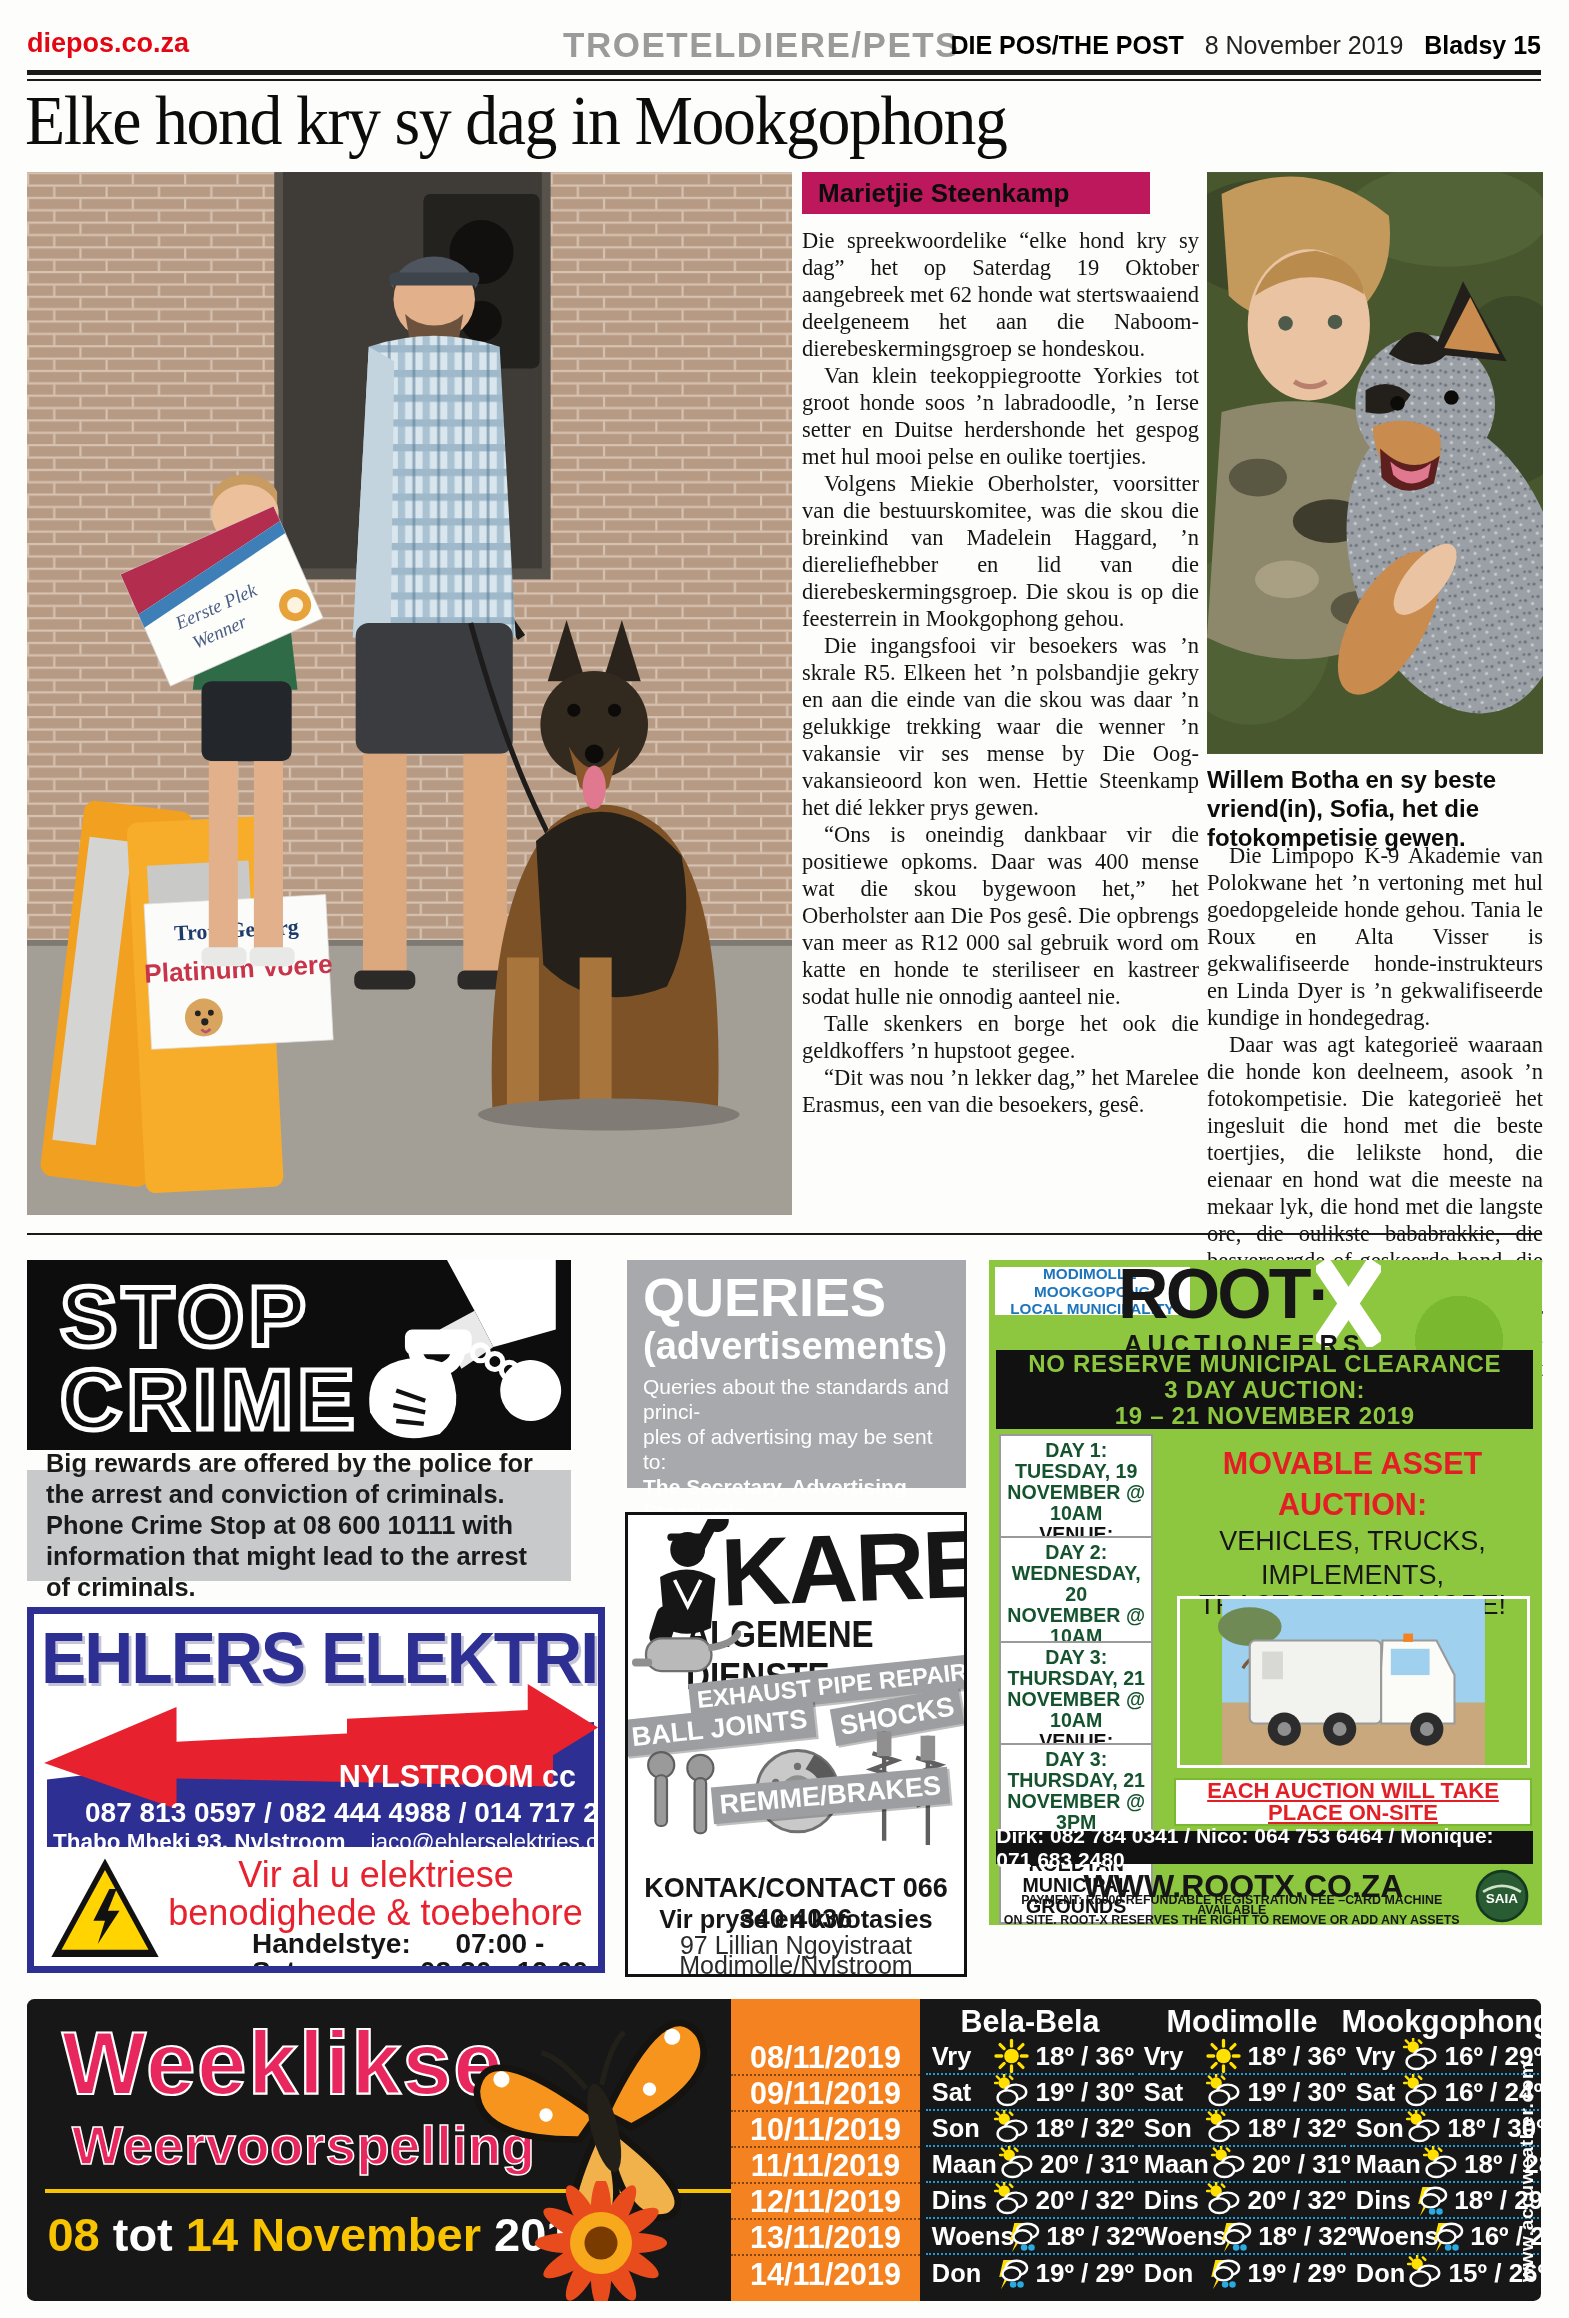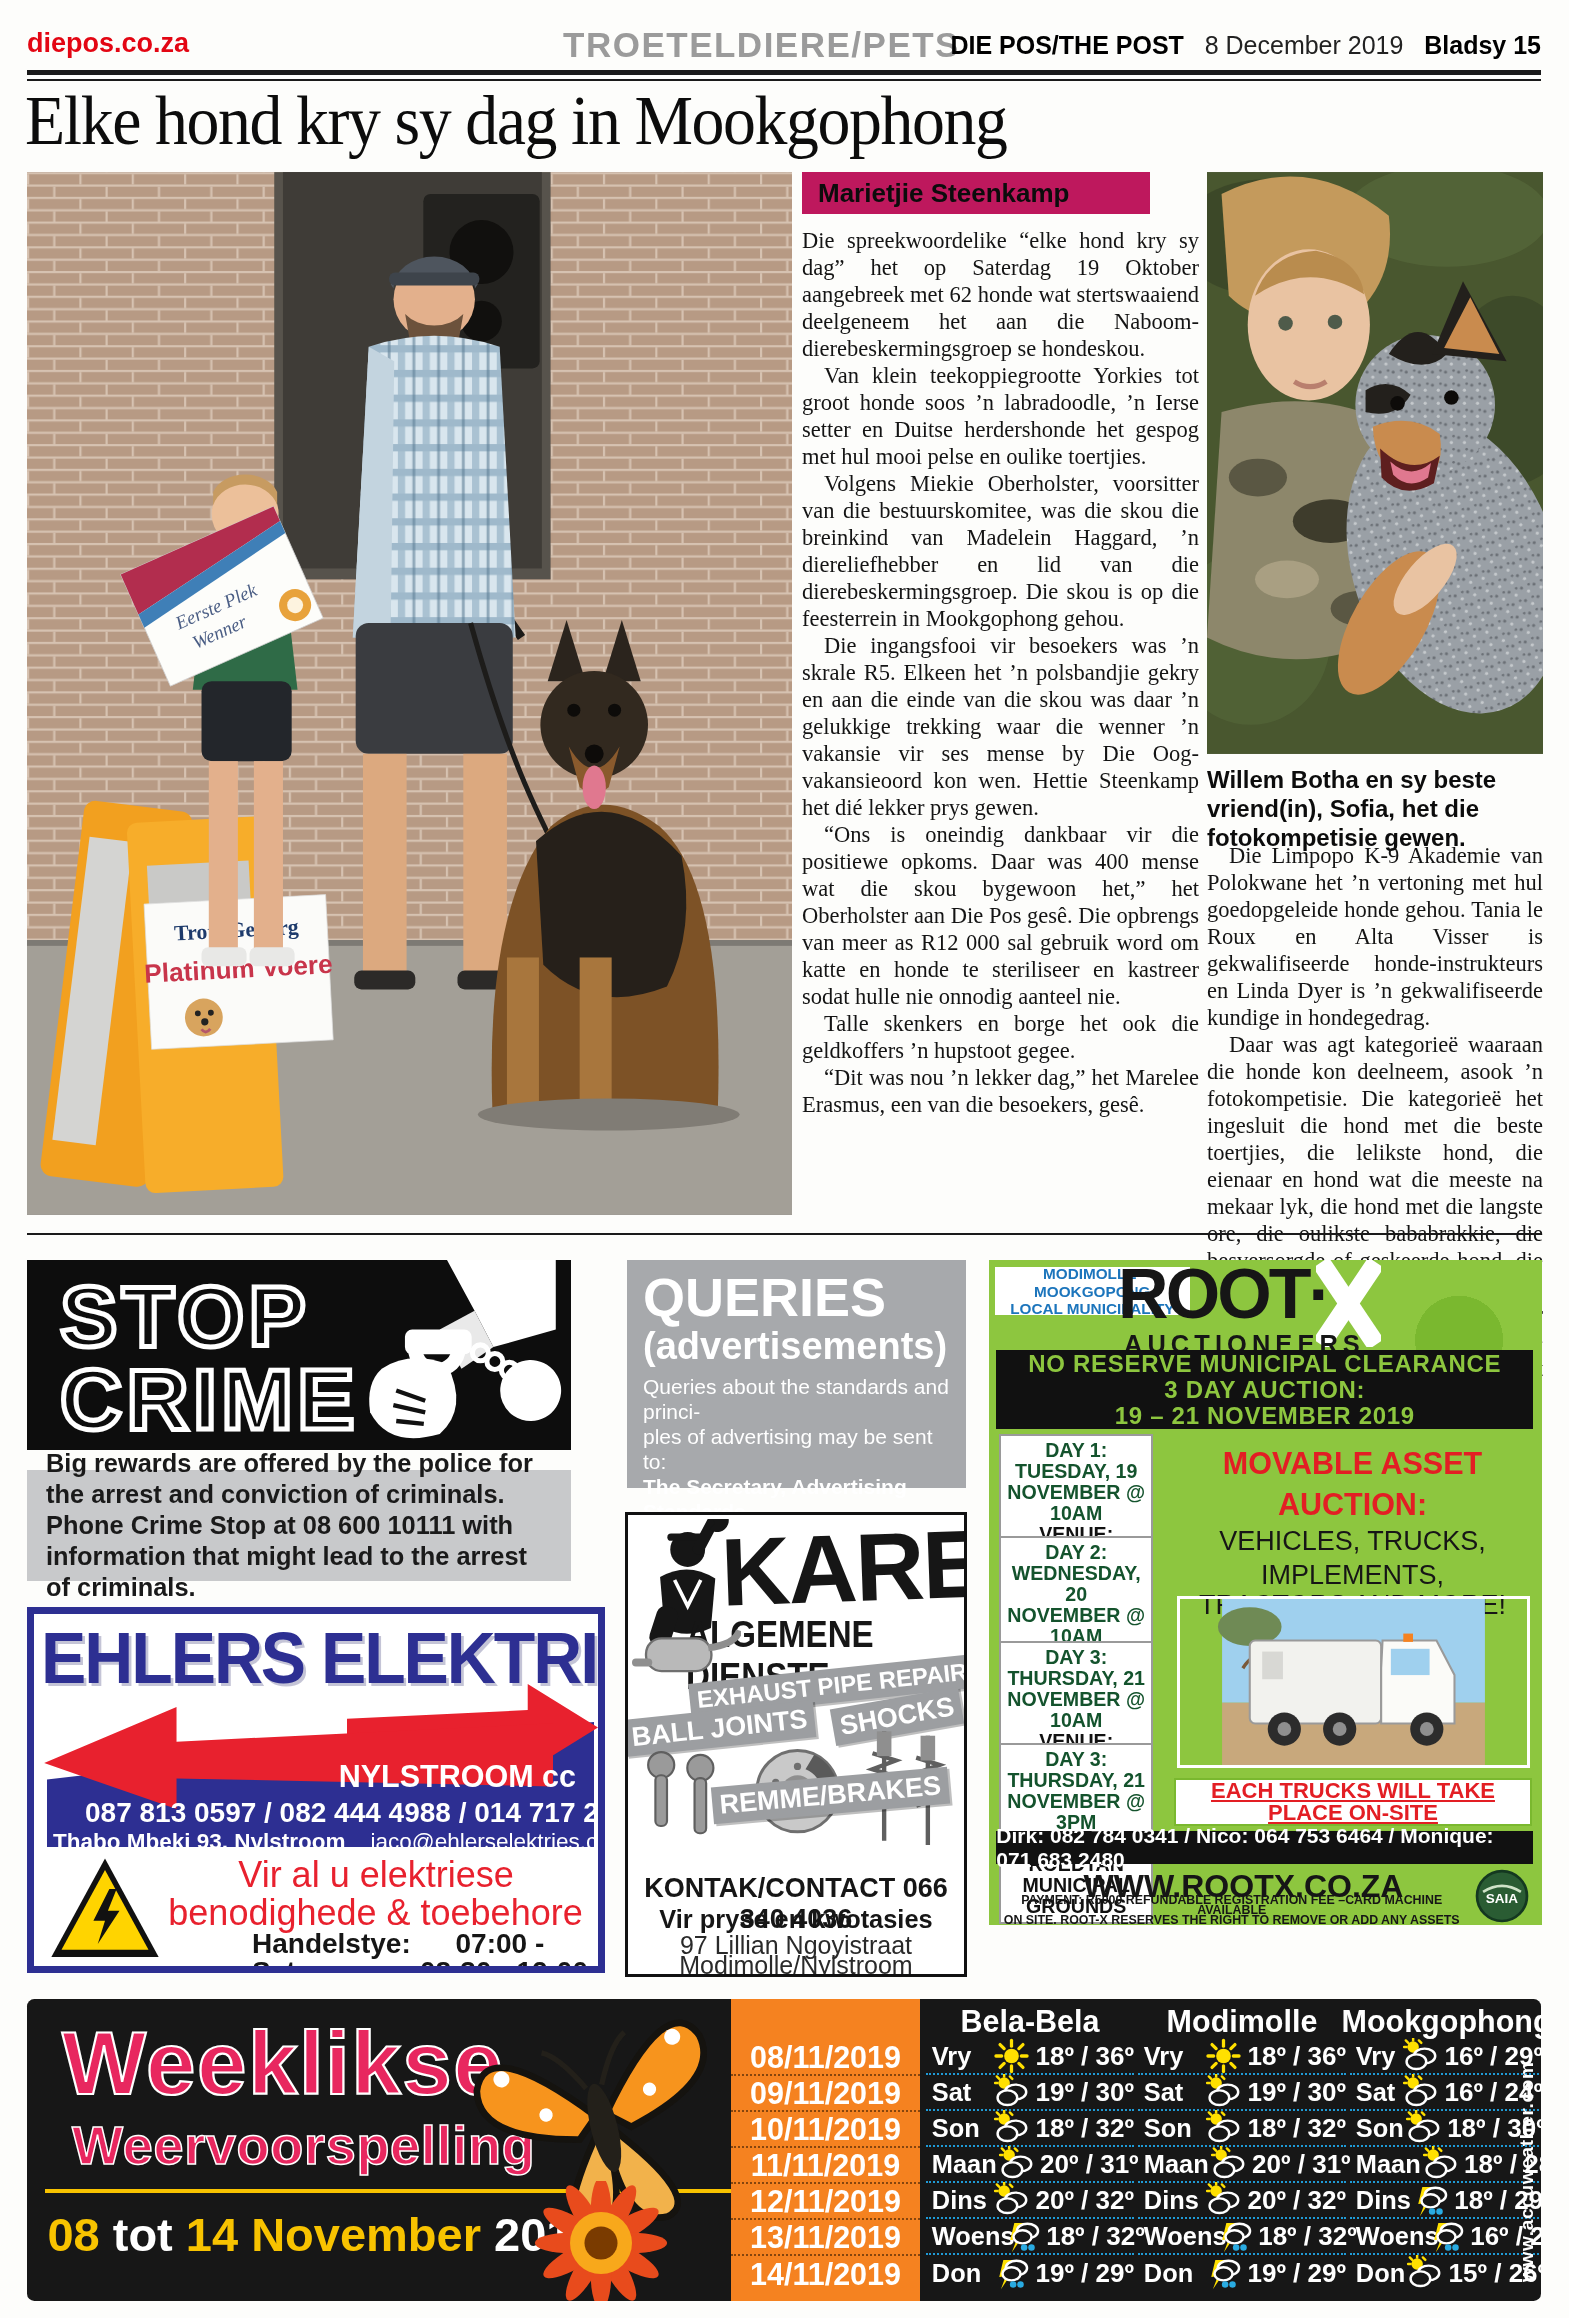--- a/index.html
+++ b/index.html
@@ -190,21 +190,21 @@
     </symbol>
   </defs>
 </svg>
 
 <div class="page">
 
   <div class="abs mast-site">diepos.co.za</div>
   <div class="abs mast-section">TROETELDIERE/PETS</div>
   <div class="abs mast-right">
     <b>DIE POS/THE POST</b>&nbsp;&nbsp;
-    <span>8 December 2019</span>&nbsp;&nbsp;
+    <span>8 November 2019</span>&nbsp;&nbsp;
     <b>Bladsy 15</b>
   </div>
   <div class="abs mast-rule"></div>
   <div class="abs mast-rule2"></div>
 
   <div class="abs headline">Elke hond kry sy dag in Mookgophong</div>
 
   <div class="abs photo mainphoto">
     <svg viewBox="0 0 1052 1434" width="765" height="1043">
       <defs>
@@ -555,21 +555,21 @@
         <circle cx="90" cy="188" r="24" fill="#2c2c2c"></circle>
           <circle cx="90" cy="188" r="10" fill="#8f8f8f"></circle>
         <circle cx="170" cy="188" r="24" fill="#2c2c2c"></circle>
           <circle cx="170" cy="188" r="10" fill="#8f8f8f"></circle>
         <circle cx="296" cy="188" r="24" fill="#2c2c2c"></circle>
           <circle cx="296" cy="188" r="10" fill="#8f8f8f"></circle>
       </svg>
     </div>
 
     <div class="r-onsite">
-      <div>EACH TRUCKS WILL TAKE</div>
+      <div>EACH AUCTION WILL TAKE</div>
       <div>PLACE ON-SITE</div>
     </div>
     <div class="r-contacts">Dirk: 082 784 0341 / Nico: 064 753 6464 / Monique: 071 683 2480</div>
     <div class="r-web">WWW.ROOTX.CO.ZA</div>
     <div class="r-terms">
       <div class="tl">PAYMENT: R5000 REFUNDABLE REGISTRATION FEE –CARD MACHINE AVAILABLE</div>
       <div class="tl">ON SITE.  ROOT-X RESERVES THE RIGHT TO REMOVE OR ADD ANY ASSETS</div>
 
     </div>
     <svg viewBox="0 0 80 80" style="position:absolute;left:486px;top:609px;width:54px;height:54px;">

